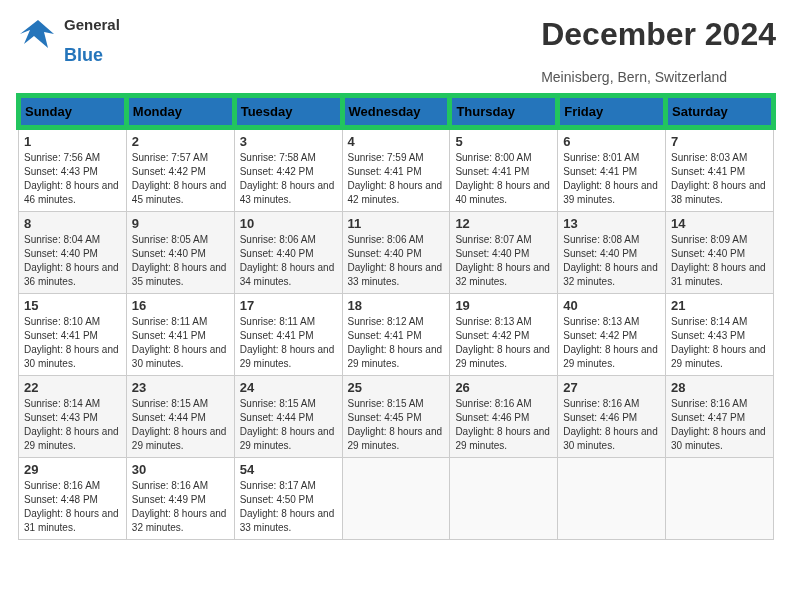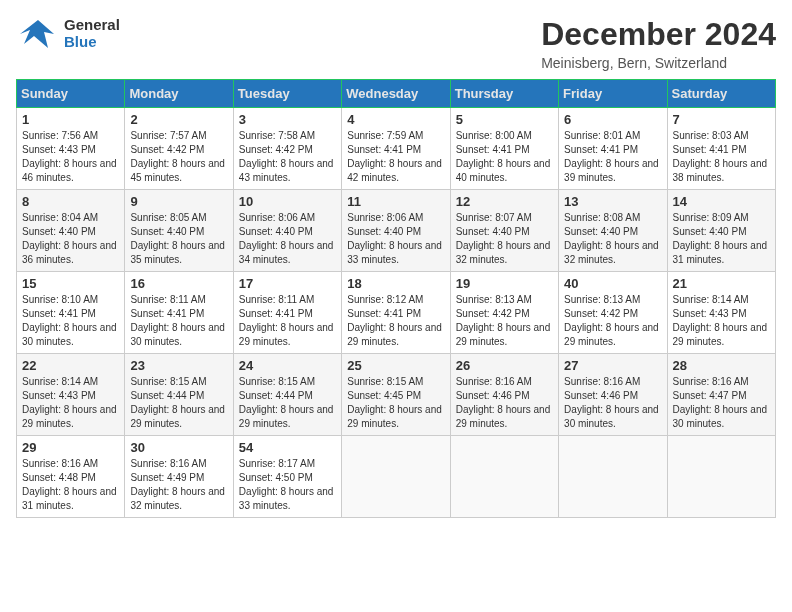--- a/index.html
+++ b/index.html
@@ -23,35 +23,35 @@
     }
     .title-block { }
     .month-title {
       font-size: 32px;
       font-weight: bold;
       color: #333;
     }
     .location {
       font-size: 14px;
       color: #555;
-      margin-top: 2px;
+      margin-top: 16px;
     }
     .calendar {
       width: 100%;
       border-collapse: collapse;
       font-size: 10px;
     }
     .calendar thead th {
       background: #2575bb;
-      color: #e5e5e5;
+      color: #000000;
       padding: 6px 4px;
       text-align: left;
       font-size: 13px;
       font-weight: bold;
-      border: 1px solid #22c55e;
+      border: 5px solid #22c55e;
     }
     .calendar tbody td {
       border: 1px solid #ccc;
       vertical-align: top;
       padding: 4px 5px;
       width: calc(100% / 7);
       min-height: 80px;
       background: #fff;
     }
     .calendar tbody tr:nth-child(even) td {
@@ -86,21 +86,21 @@
   <div class="logo">
     <div class="logo-wrapper">
       <svg class="logo-svg" viewBox="0 0 44 36">
 
         <rect x="0" y="0" width="44" height="36" fill="white"></rect>
 
         <polygon points="22,4 38,18 28,16 32,32 18,20 8,28 14,14 4,18" fill="#2575bb"></polygon>
       </svg>
       <div>
         <div style="font-size:15px;font-weight:bold;color:#333;">General</div>
-        <div style="font-size:15px;font-weight:bold;color:#2575bb;">Blue</div>
+        <div style="font-size:18px;font-weight:bold;color:#2575bb;margin-top:12px;">Blue</div>
       </div>
     </div>
   </div>
   <div class="title-block">
     <div class="month-title">December 2024</div>
     <div class="location">Meinisberg, Bern, Switzerland</div>
   </div>
 </div>
 
 <table class="calendar">

